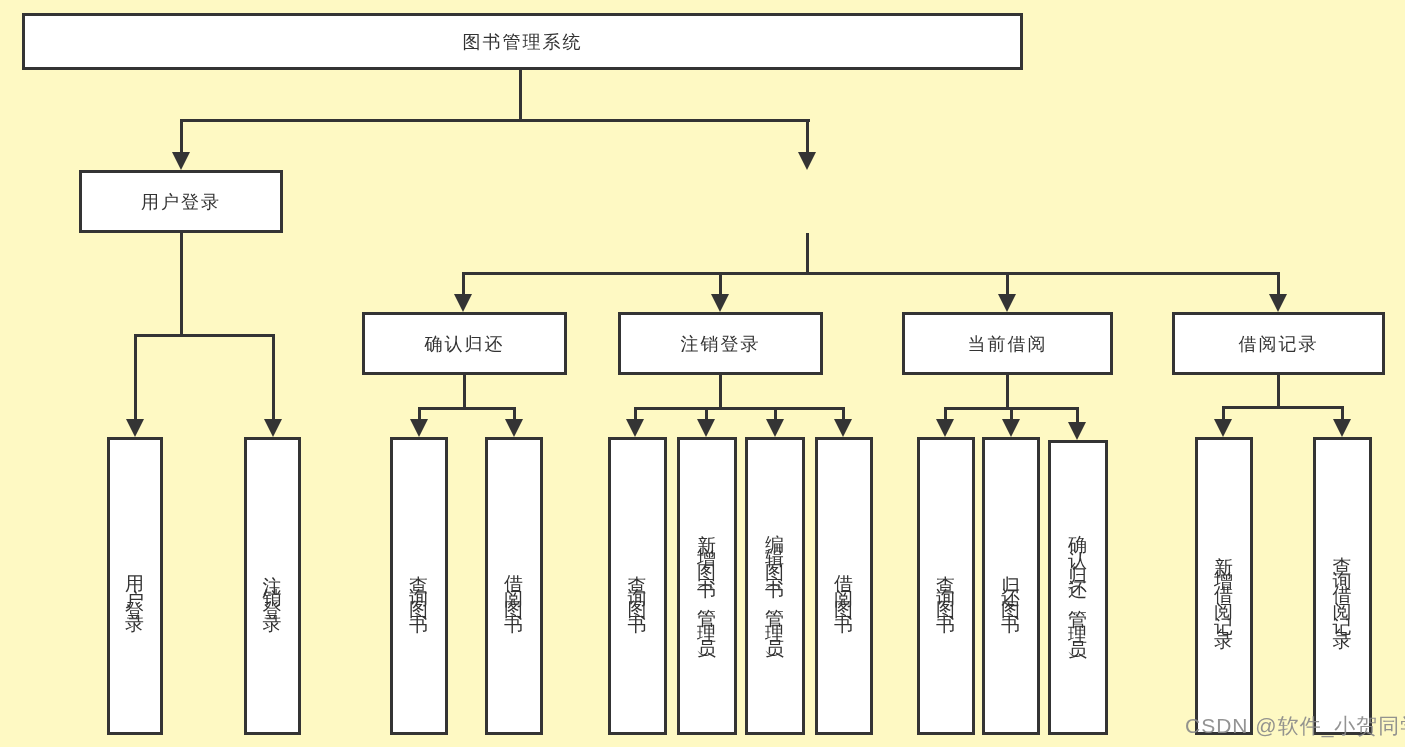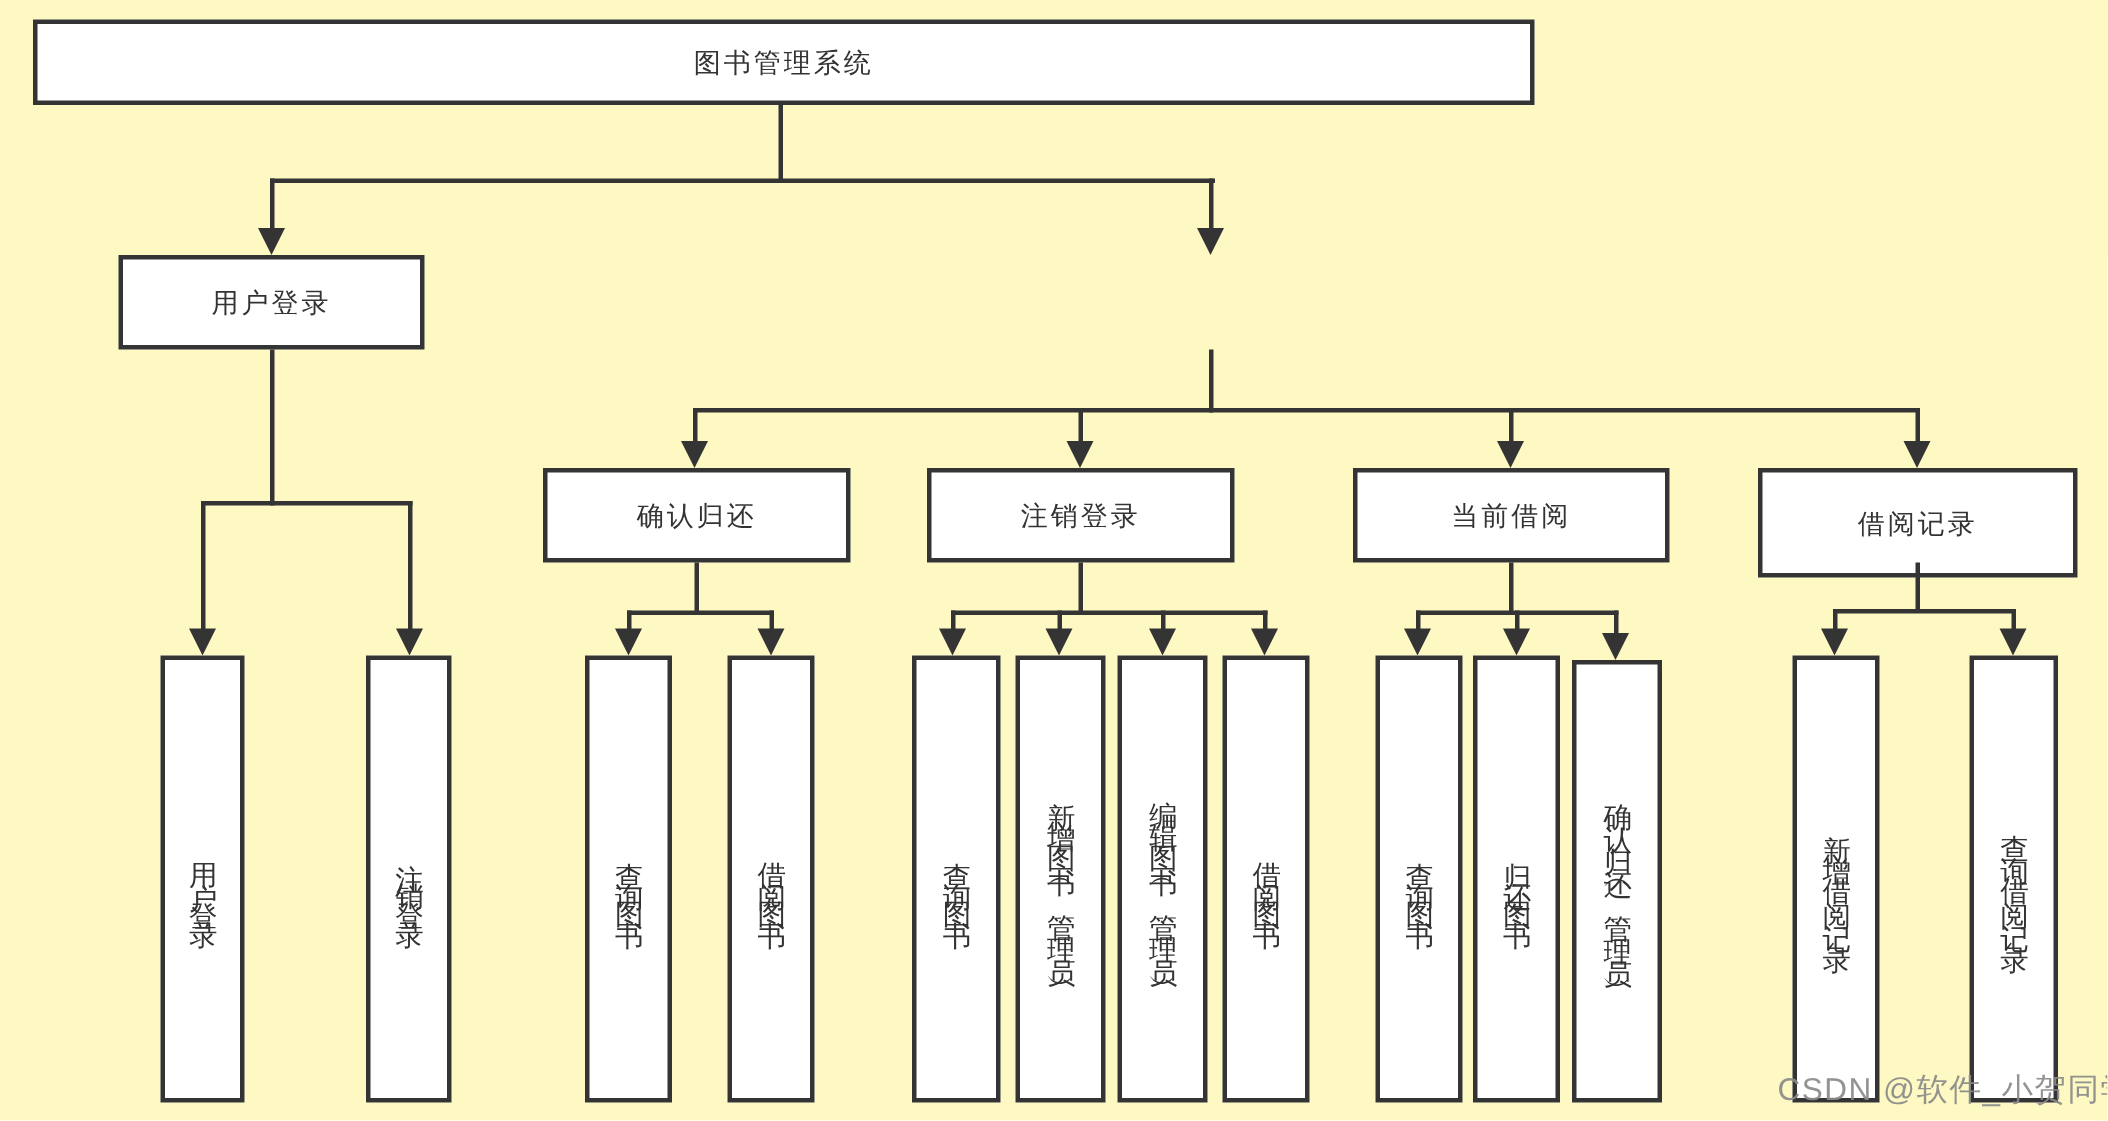--- a/index.html
+++ b/index.html
@@ -94,21 +94,21 @@
 
   <div class="box hbox" style="left:362px;top:312px;width:205px;height:63px;">
     <span>确认归还</span>
   </div>
   <div class="box hbox" style="left:618px;top:312px;width:205px;height:63px;">
     <span>注销登录</span>
   </div>
   <div class="box hbox" style="left:902px;top:312px;width:211px;height:63px;">
     <span>当前借阅</span>
   </div>
-  <div class="box hbox" style="left:1172px;top:312px;width:213px;height:73px;justify-content:center;">
+  <div class="box hbox" style="left:1172px;top:312px;width:213px;height:63px;justify-content:center;">
     <span>借阅记录</span>
   </div>
 
   <div class="vline" style="left:463px;top:375px;width:3px;height:34px;"></div>
   <div class="hline" style="left:418px;top:407px;width:98px;height:3px;"></div>
   <div class="vline" style="left:418px;top:407px;width:3px;height:15px;"></div>
   <div class="arrowhead" style="left:410px;top:419px;"></div>
   <div class="vline" style="left:513px;top:407px;width:3px;height:15px;"></div>
   <div class="arrowhead" style="left:505px;top:419px;"></div>
 

